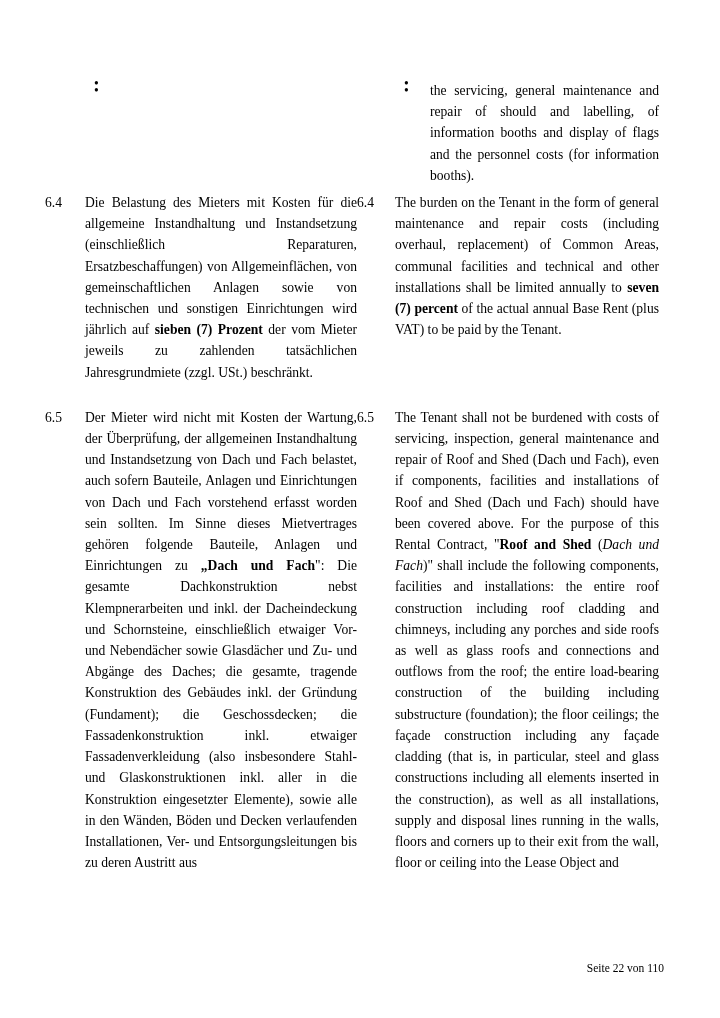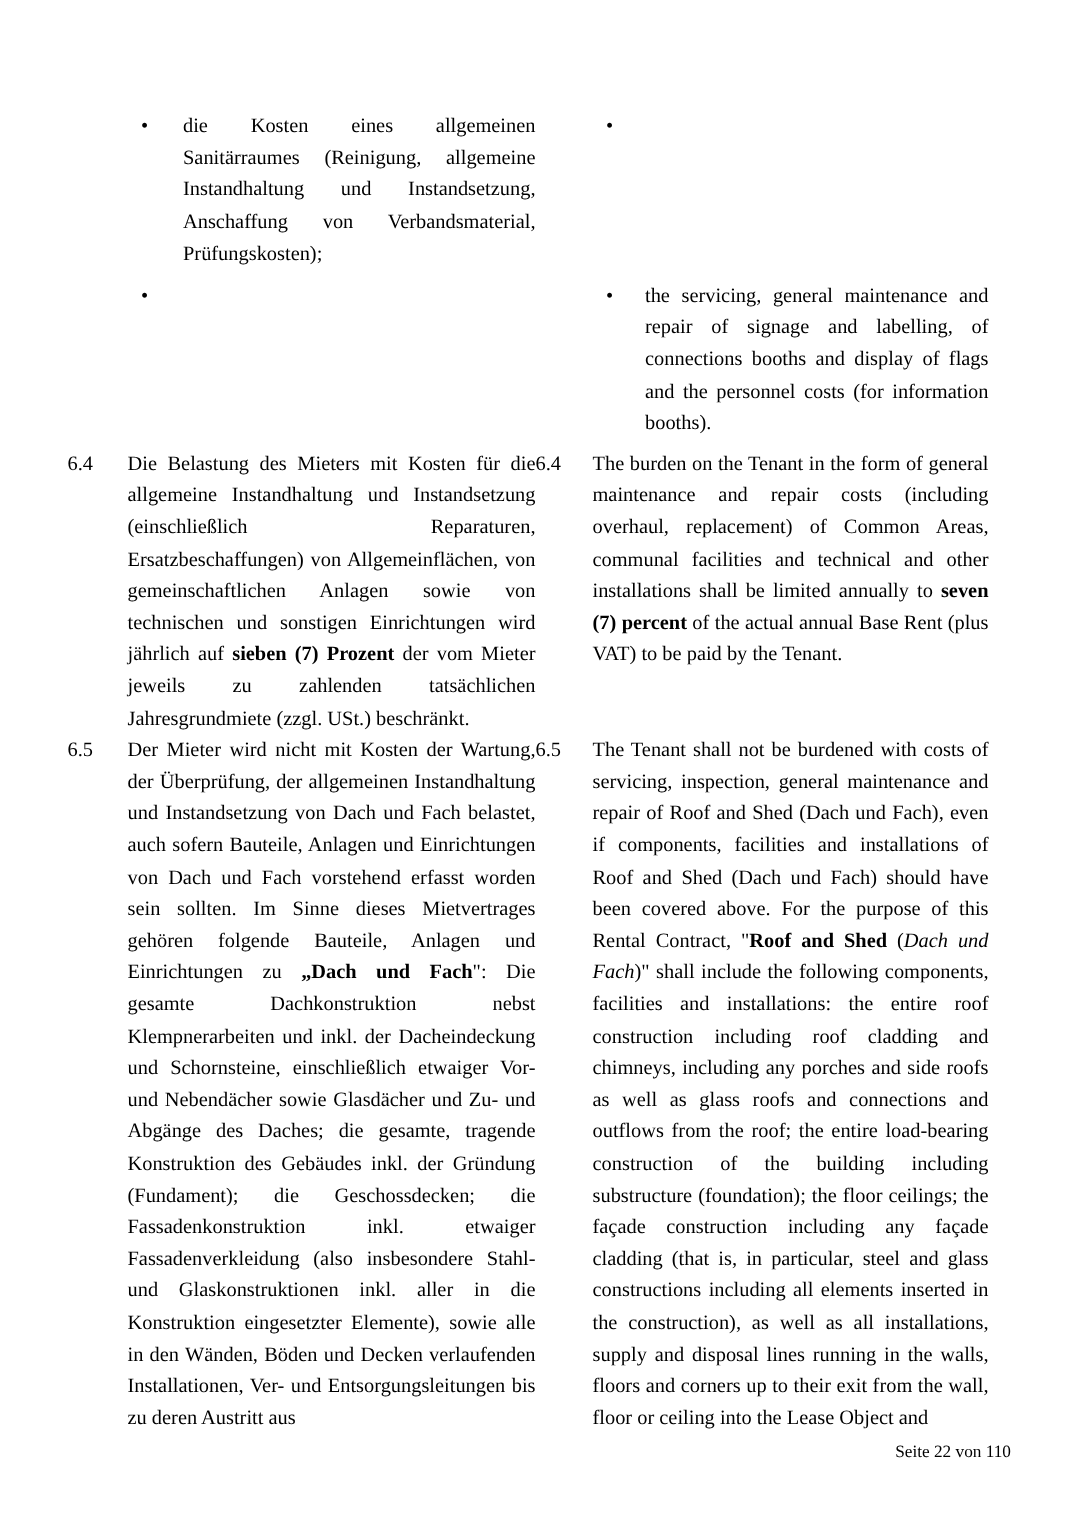--- a/index.html
+++ b/index.html
@@ -29,41 +29,40 @@
   .cell-de .num { width: 40px; flex: none; }
   .cell-en .num { width: 38px; flex: none; }
   .txt { flex: 1; text-align: justify; }
   .para { text-align: justify; }
   .bullet-item { position: relative; padding-left: 37px; }
   .cell-en .bullet-item { padding-left: 35px; }
   .bullet-glyph { position: absolute; left: 9px; top: 0; }
   .cell-en .bullet-glyph { left: 9px; }
   .row-b1 { margin-bottom: 7px; }
   .row-b2 { margin-bottom: 6px; }
-  .row-s64 { }
+  .row-s64 { margin-bottom: 24px; }
   .footer {
     position: absolute;
-    top: 961px; right: 46px;
+    top: 961px; right: 56px;
     font-size: 11.5px;
     line-height: 15px;
   }
 </style>
 </head>
 <body>
 
 <div class="page">
   <div class="content">
 
     <div class="row row-b1">
       <div class="cell cell-de">
         <div class="num"></div>
         <div class="txt">
           <div class="bullet-item">
             <span class="bullet-glyph">•</span>
-            <p class="para">die Kosten eines allgemeinen Sanitärraumes (Reinigung, allgemeine Instandhaltung und Instandsetzung, Anschaffung von Verbandsmaterial, Prüfungskosten);</p>
           </div>
         </div>
       </div>
       <div class="cell cell-en">
         <div class="num"></div>
         <div class="txt">
           <div class="bullet-item">
             <span class="bullet-glyph">•</span>
           </div>
         </div>
@@ -77,21 +76,21 @@
           <div class="bullet-item">
             <span class="bullet-glyph">•</span>
           </div>
         </div>
       </div>
       <div class="cell cell-en">
         <div class="num"></div>
         <div class="txt">
           <div class="bullet-item">
             <span class="bullet-glyph">•</span>
-            <p class="para">the servicing, general maintenance and repair of signage and labelling, of connections booths and display of flags and the personnel costs (for information booths).</p>
+            <p class="para">the servicing, general maintenance and repair of should and labelling, of information booths and display of flags and the personnel costs (for information booths).</p>
           </div>
         </div>
       </div>
     </div>
 
     <div class="row row-s64">
       <div class="cell cell-de">
         <div class="num">6.4</div>
         <div class="txt">
           <p class="para"><span>Die Belastung des Mieters mit Kosten für die allgemeine Instandhaltung und Instandsetzung (einschließlich Reparaturen, Ersatzbeschaffungen) von Allgemeinflächen, von gemeinschaftlichen Anlagen sowie von technischen und sonstigen Einrichtungen wird jährlich auf </span><span style="font-weight: bold;">sieben (7) Prozent</span><span> der vom Mieter jeweils zu zahlenden tatsächlichen Jahresgrundmiete (zzgl. USt.) beschränkt.</span></p>

